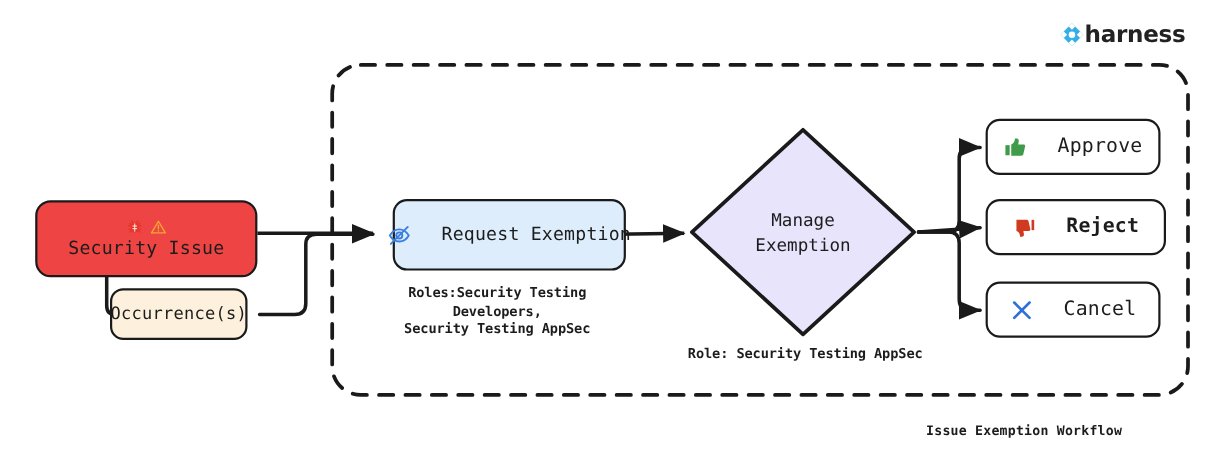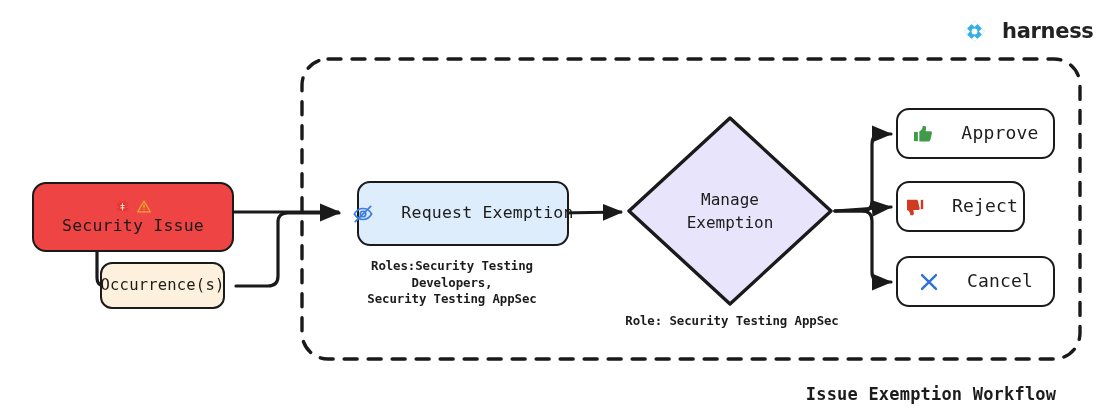--- a/index.html
+++ b/index.html
@@ -22,21 +22,21 @@
     height: 418px;
   }
 
   
   #brand {
     position: absolute;
     left: 963px;
     top: 18px;
     display: flex;
     align-items: center;
-    gap: 16px;
+    gap: 0;
     height: 26px;
   }
   #brand .brand-text {
     font-family: "DejaVu Sans", "Liberation Sans", sans-serif;
     font-size: 21px;
     font-weight: 700;
     color: #222222;
     letter-spacing: -0.3px;
     line-height: 1;
   }
@@ -87,21 +87,21 @@
     font-size: 15.5px;
   }
 
   #node-request-exemption {
     left: 357px; top: 181px; width: 212px; height: 65px;
     background: #ddedfb;
     border-radius: 13px;
   }
 
   #node-approve { left: 896px; top: 108px; width: 159px; height: 51px; background: #ffffff; }
-  #node-reject  { left: 896px; top: 181px; width: 129px; height: 51px; background: #ffffff; }
+  #node-reject  { left: 896px; top: 181px; width: 164px; height: 51px; background: #ffffff; font-weight: bold; }
   #node-cancel  { left: 896px; top: 256px; width: 159px; height: 51px; background: #ffffff; }
   #node-approve .node-text,
   #node-reject .node-text,
   #node-cancel .node-text { font-size: 18px; }
 
   
   #node-manage-exemption {
     position: absolute;
     left: 625px;
     top: 116px;
@@ -138,21 +138,21 @@
   #caption-request { left: 336px; top: 258px; width: 232px; }
   #caption-manage  { left: 612px; top: 313px; width: 240px; }
 
   
   #workflow-title {
     position: absolute;
     left: 786px;
     top: 384px;
     width: 290px;
     text-align: center;
-    font-size: 17px;
+    font-size: 12px;
     font-weight: 700;
     color: #1c1c1c;
     letter-spacing: 0.2px;
   }
 </style>
 </head>
 <body>
 
 <svg id="canvas" viewBox="0 0 1103 418" xmlns="http://www.w3.org/2000/svg">
   <defs>

